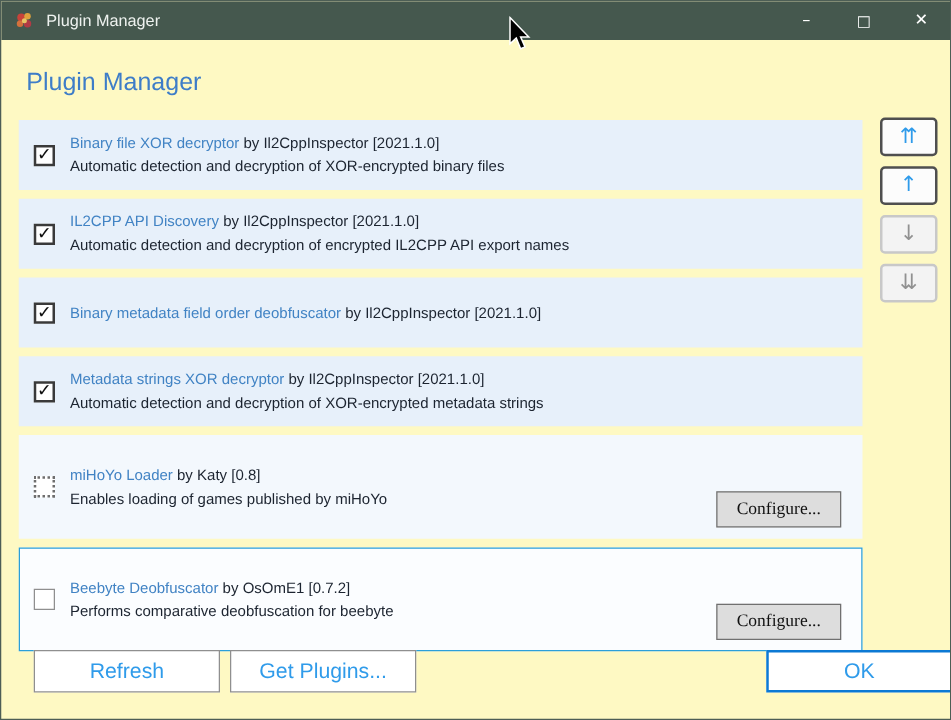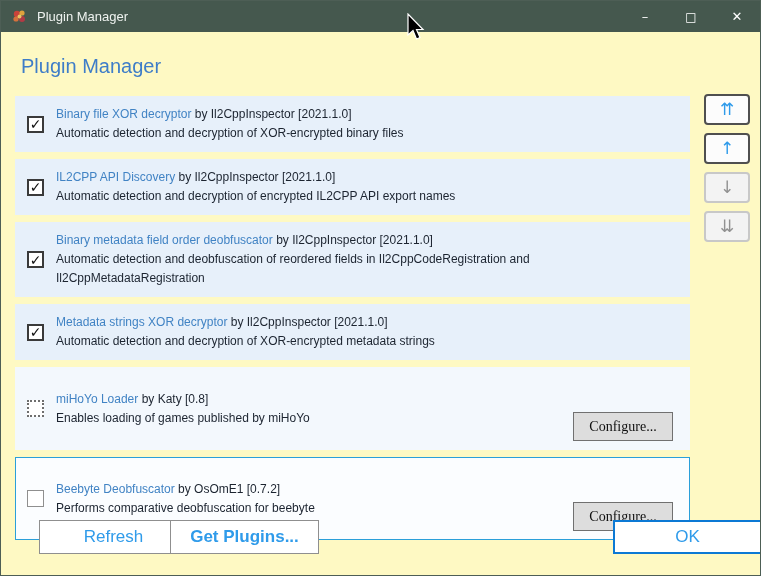--- a/index.html
+++ b/index.html
@@ -59,22 +59,22 @@
     display:flex;align-items:center;justify-content:center;
     font-family:"DejaVu Sans", sans-serif;padding:0;cursor:default;
   }
   .order-btn.disabled{border-color:#c8c8c8;background:#f3f3f3;color:#919191;}
   
   .btn{
     position:absolute;box-sizing:border-box;height:34px;width:149px;top:519px;
     background:#ffffff;border:1px solid #8f8f8f;color:#2f9bea;font-size:17px;
     font-family:"Liberation Sans", sans-serif;cursor:default;
   }
-  .btn-refresh{left:38px;}
-  .btn-getplugins{left:169px;font-weight:bold;}
+  .btn-refresh{left:26px;}
+  .btn-getplugins{left:183px;}
   .btn-ok{left:612px;border:2px solid #0c79d4;}
   
   .cursor{position:absolute;left:406px;top:12px;pointer-events:none;}
 </style>
 </head>
 <body>
 
 <div class="window">
 
   <div class="titlebar">
@@ -120,21 +120,20 @@
       </div>
 
     </div>
 
     <div class="plugin-row state-checked">
       <span class="checkbox">
           <span class="check">✓</span>
         </span>
       <div class="plugin-text">
         <div><span class="plugin-name">Binary metadata field order deobfuscator</span> <span>by Il2CppInspector [2021.1.0]</span></div>
-        <div class="plugin-desc">Automatic detection and deobfuscation of reordered fields in Il2CppCodeRegistration and Il2CppMetadataRegistration</div>
       </div>
 
     </div>
 
     <div class="plugin-row state-checked">
       <span class="checkbox">
           <span class="check">✓</span>
         </span>
       <div class="plugin-text">
         <div><span class="plugin-name">Metadata strings XOR decryptor</span> <span>by Il2CppInspector [2021.1.0]</span></div>

